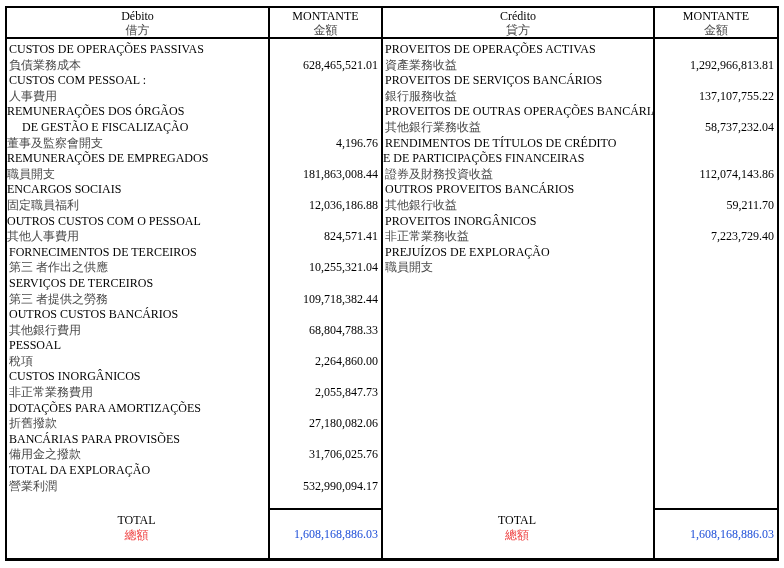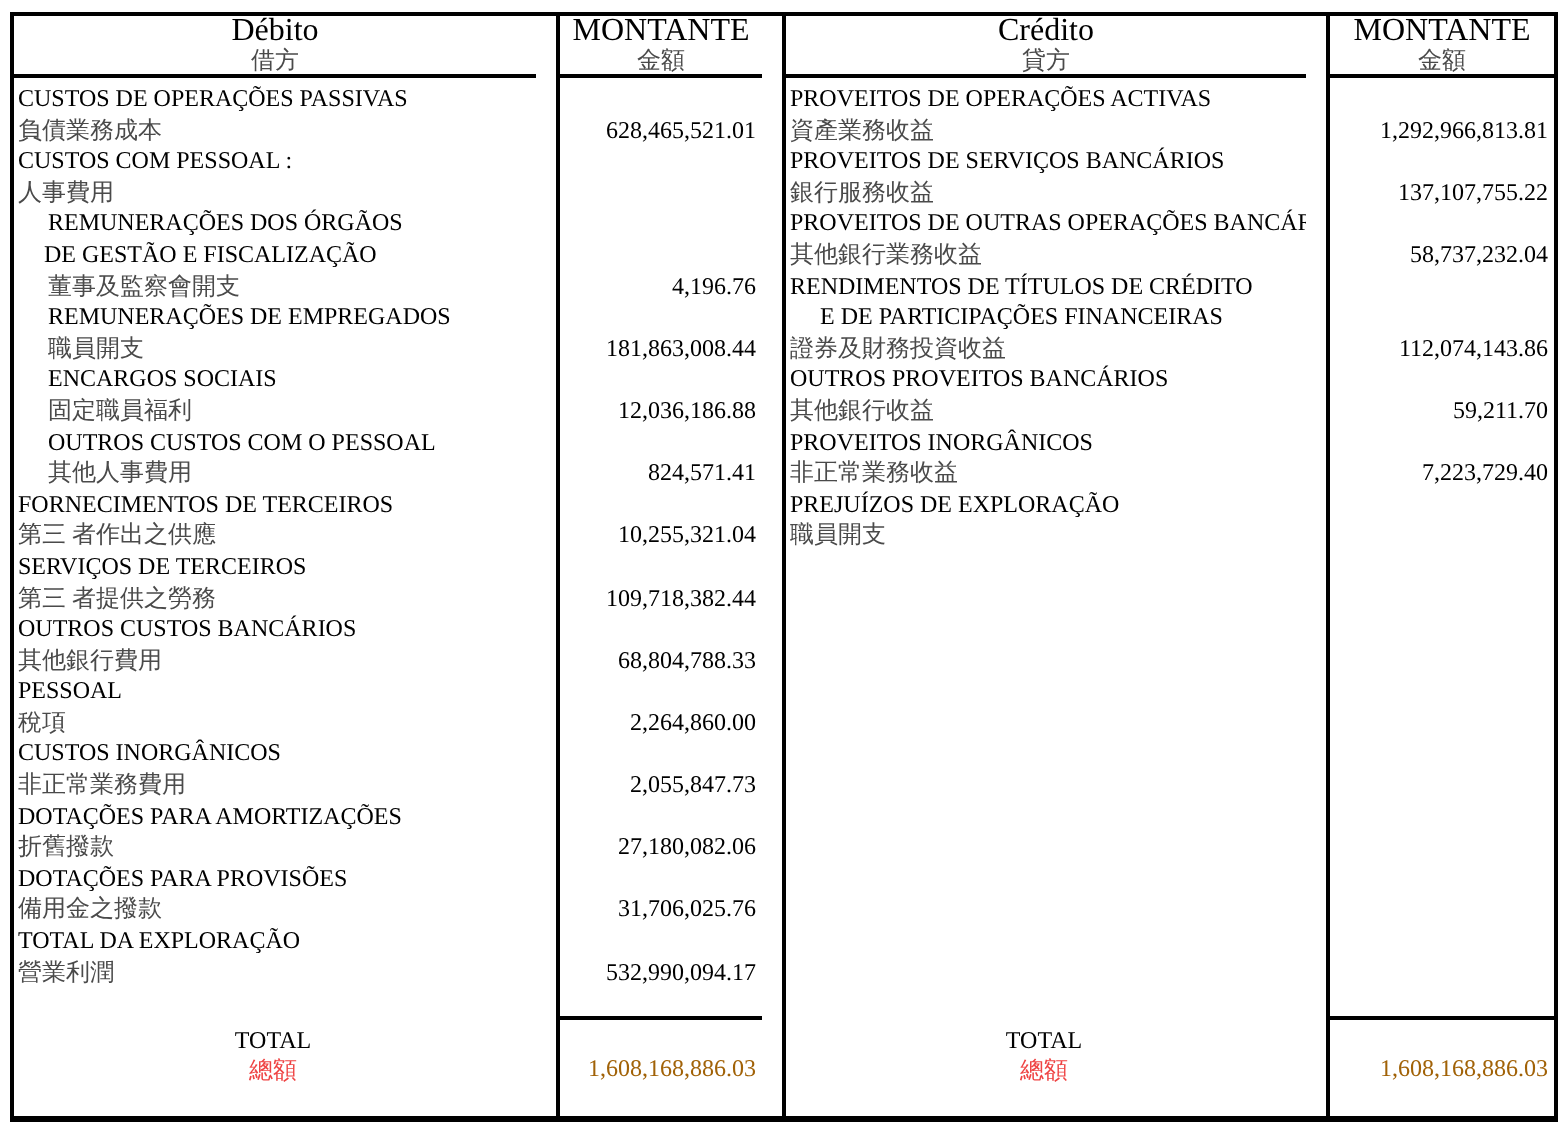--- a/index.html
+++ b/index.html
@@ -3,42 +3,42 @@
 <meta charset="utf-8">
 <style>
   * { margin:0; padding:0; box-sizing:border-box; }
   html,body { width:784px; height:568px; background:#ffffff;
               font-family:"Liberation Serif", serif; color:#000; }
   .sheet { position:absolute; left:5px; top:6px; width:774px; height:555px; }
   .pl-table { display:grid; grid-template-columns:261px 113px 272px 124px;
               width:100%; height:100%;
               border:2px solid #000; border-bottom-width:3px; background:#fff; }
   .col { display:flex; flex-direction:column; overflow:hidden; }
-  .col + .col { border-left:2px solid #000;margin-left:10px; }
+  .col + .col { border-left:2px solid #000; }
 
   .col-header { height:31px; border-bottom:2px solid #000; text-align:center;
                 padding-top:1px; flex:0 0 auto; }
-  .col-header .h-pt { font-size:16px; line-height:14px; color:#000; }
+  .col-header .h-pt { font-size:12px; line-height:14px; color:#000; }
   .col-header .h-zh { font-size:12px; line-height:14px; color:#4a4a4a; }
 
   .col-body { flex:1 1 auto; padding-top:3px; overflow:hidden; }
   .line { height:15.6px; line-height:15.6px; font-size:12px;
           white-space:nowrap; padding-left:2px; }
   .lang-pt { color:#000; }
   .lang-zh { color:#4a4a4a; }
-  .indent-1 { padding-left:17px; }
+  .indent-1 { padding-left:0; }
   .indent-2 { padding-left:15px; }
   .amt-line { padding-left:0; padding-right:3px; text-align:right; color:#000 !important; }
 
   .col-total { height:50px; flex:0 0 auto; }
   .desc-total { text-align:center; padding:5px 2px 0 0; }
   .desc-total .t-pt { font-size:12px; line-height:15px; color:#000; }
   .desc-total .t-zh { font-size:12px; line-height:15px; color:#ef4444; }
   .amount-total { border-top:2px solid #000; display:flex; align-items:center;
-                  justify-content:flex-end; padding-right:3px; font-size:12px; color:#a16207; }
+                  justify-content:flex-end; padding-right:3px; font-size:12px; color:#1d4ed8; }
 </style>
 </head>
 <body>
 
 <div class="sheet">
   <div class="pl-table">
 
     <div class="col">
       <div class="col-header">
         <div class="h-pt">Débito</div>
@@ -89,21 +89,21 @@
           <div class="line lang-zh"><span>稅項</span></div>
 
           <div class="line lang-pt"><span>CUSTOS INORGÂNICOS</span></div>
 
           <div class="line lang-zh"><span>非正常業務費用</span></div>
 
           <div class="line lang-pt"><span>DOTAÇÕES PARA AMORTIZAÇÕES</span></div>
 
           <div class="line lang-zh"><span>折舊撥款</span></div>
 
-          <div class="line lang-pt"><span>DOTAÇÕES PARA PROVISÕES</span></div>
+          <div class="line lang-pt"><span>BANCÁRIAS PARA PROVISÕES</span></div>
 
           <div class="line lang-zh"><span>備用金之撥款</span></div>
 
           <div class="line lang-pt"><span>TOTAL DA EXPLORAÇÃO</span></div>
 
           <div class="line lang-zh"><span>營業利潤</span></div>
         </div>
       <div class="col-total desc-total">
         <div class="t-pt">TOTAL</div>
         <div class="t-zh">總額</div>

